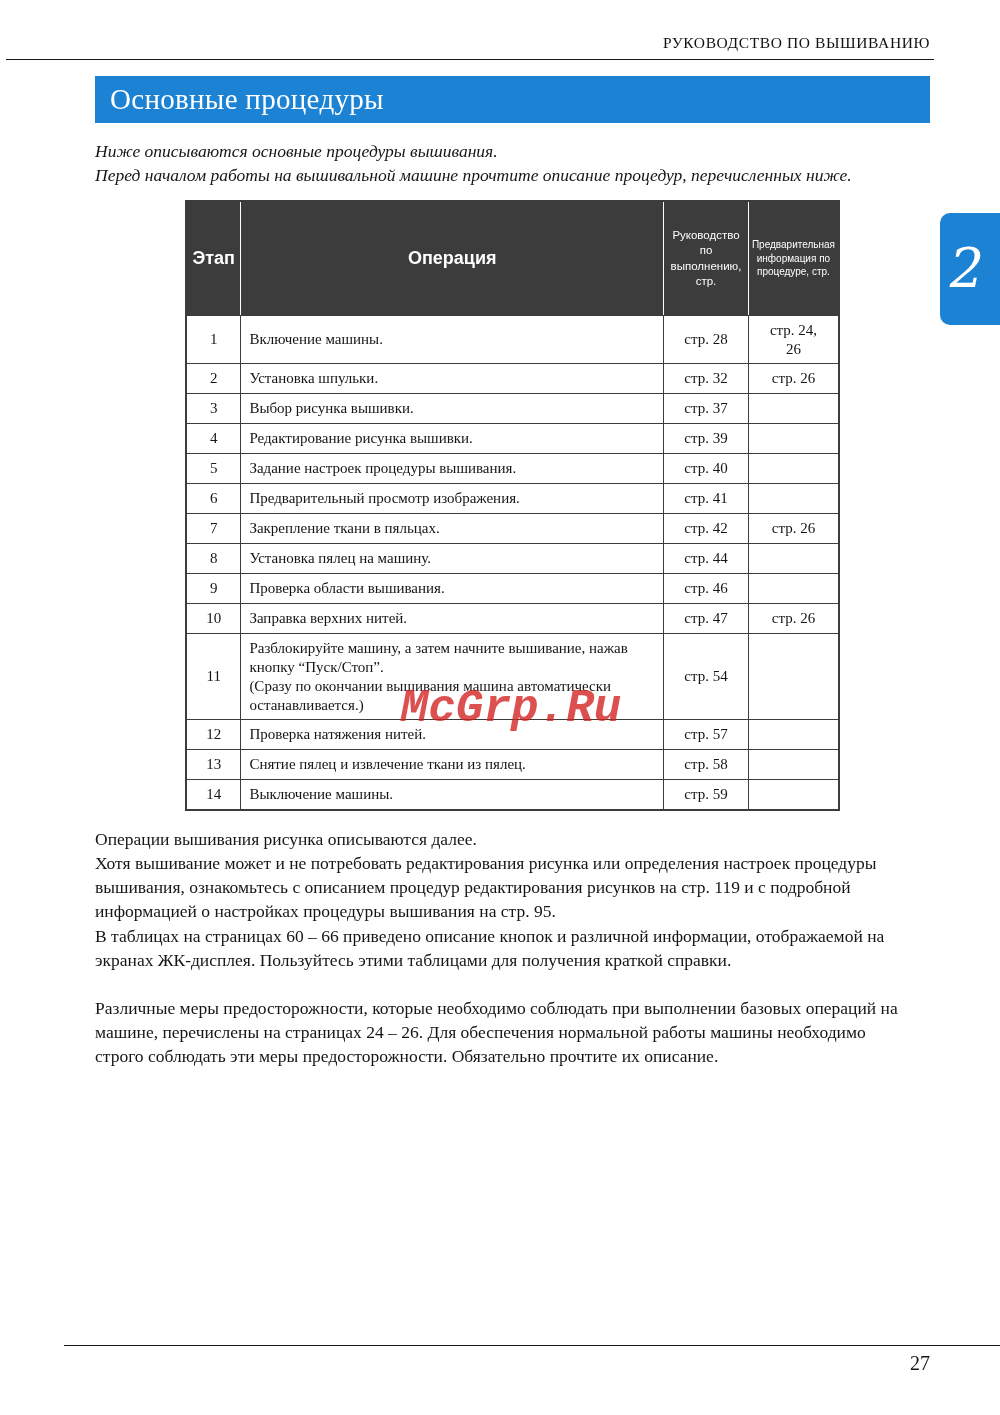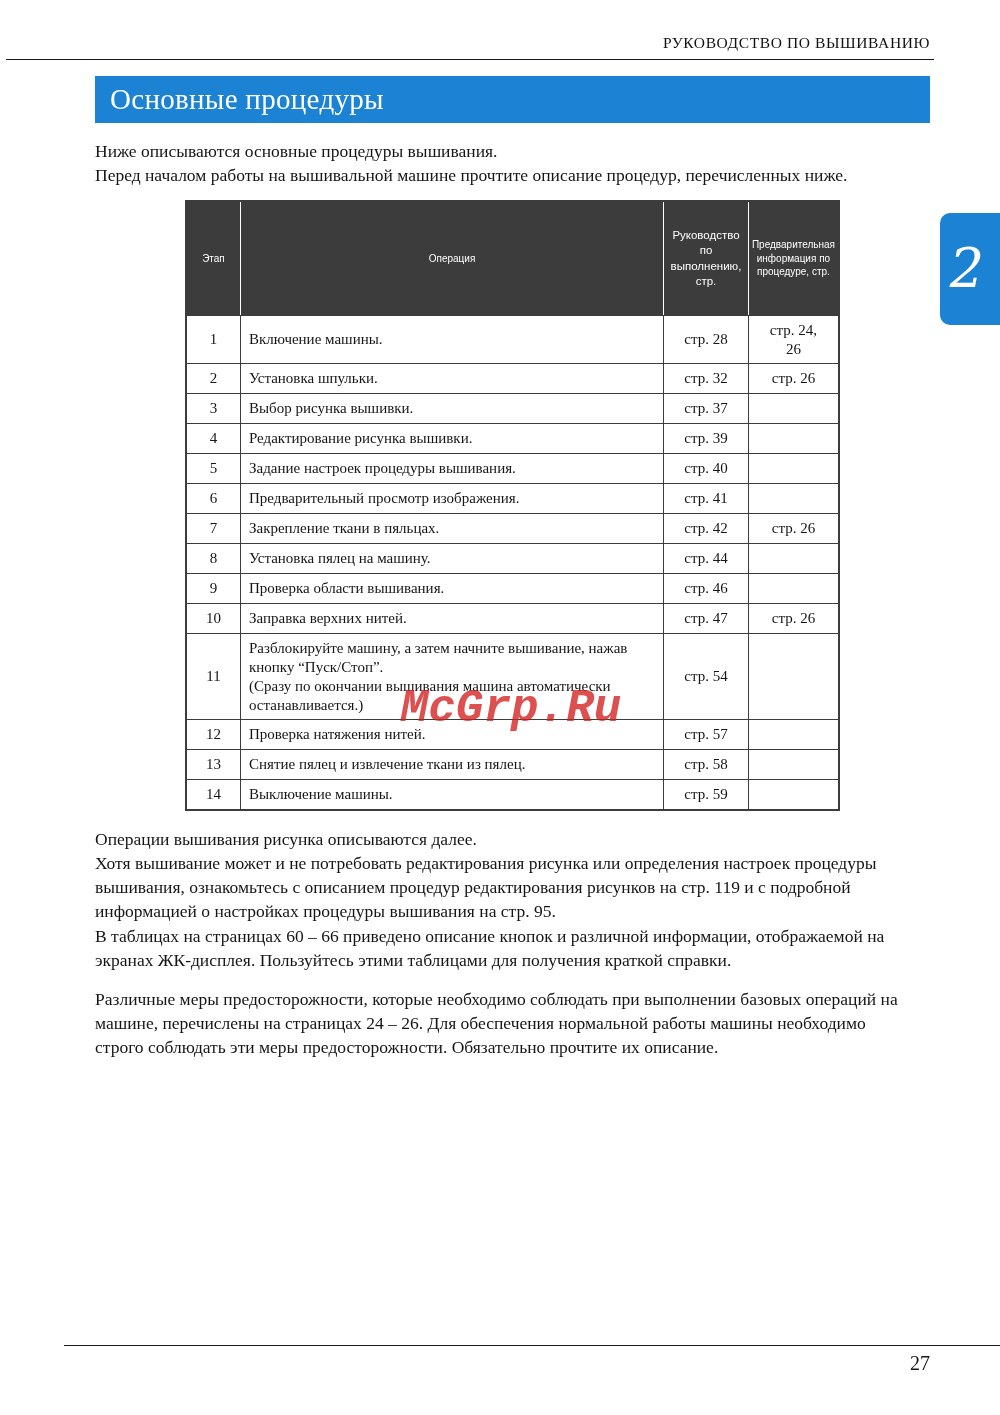--- a/index.html
+++ b/index.html
@@ -67,44 +67,44 @@
     letter-spacing:0.3px;
   }
 
   
   .intro, .body-text{
     margin:0 90px 0 95px;
     max-width:825px;
     font-size:17.5px;
     line-height:1.38;
   }
-  .intro{margin-top:16px;}
+  .intro{margin-top:16px;font-style:italic;}
   .body-text p{margin:0;}
-  .body-text .spaced{margin-top:15px;}
+  .body-text .spaced{margin-top:24px;}
 
   
   table.proc{
     margin:13px 0 0 185px;
     width:655px;
     border-collapse:collapse;
     border:2px solid #3c3c3c;
   }
   table.proc th{
     background:var(--table-header-bg);
     color:#fff;
     border:1px solid #fff;
     border-top:1px solid #3c3c3c;
     border-bottom:1px solid #3c3c3c;
     height:114px;
     vertical-align:middle;
     text-align:center;
     font-family:"Liberation Sans", sans-serif;
     padding:4px 3px;
   }
-  th.th-step, th.th-op{font-size:10px;font-weight:normal;}
+  th.th-step, th.th-op{font-size:18px;font-weight:bold;}
   th.th-manual{font-size:11.5px;font-weight:normal;line-height:1.35;}
   th.th-prelim{font-size:10px;font-weight:normal;line-height:1.35;}
   table.proc td{
     border:1px solid #3c3c3c;
     font-size:15px;
     line-height:1.25;
     padding:5px 8px;
     vertical-align:middle;
     white-space:pre-line;
   }

